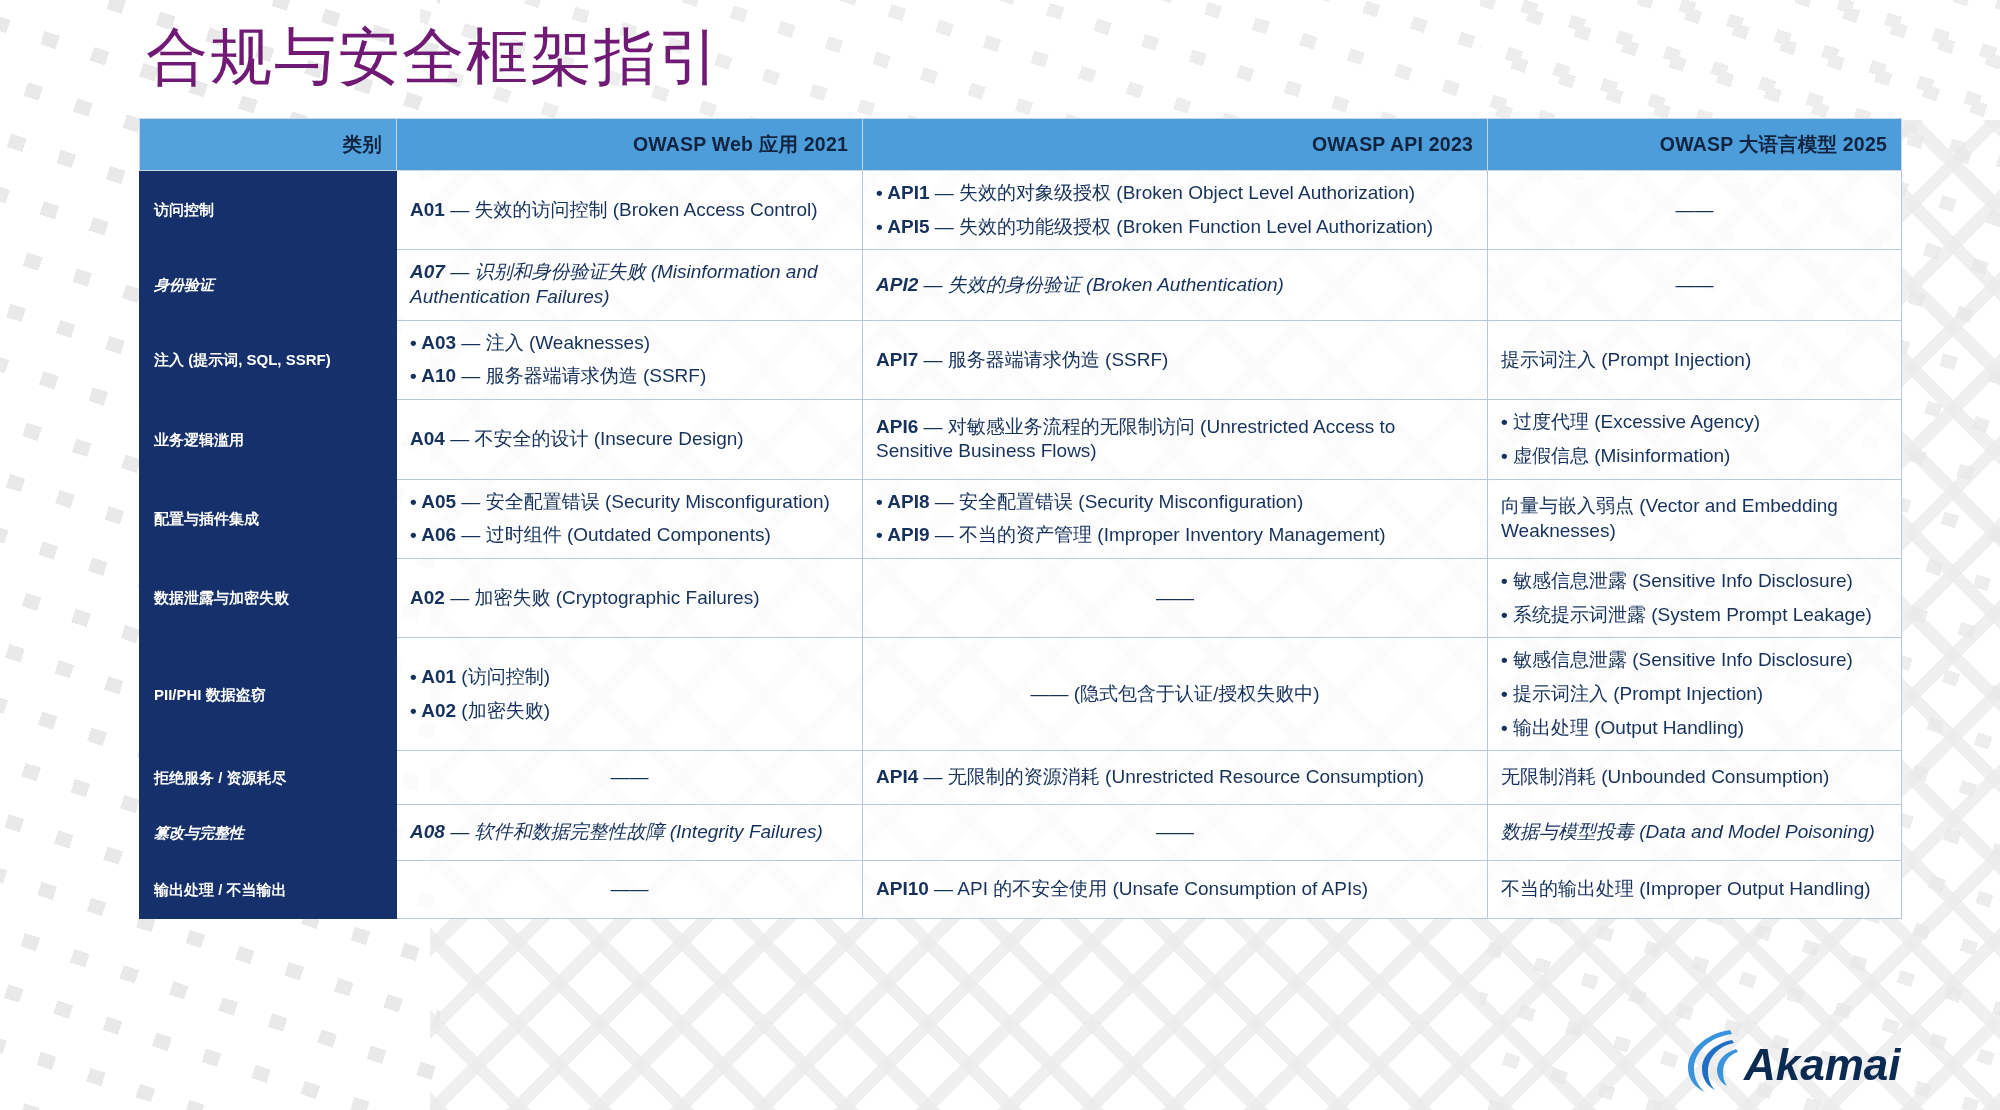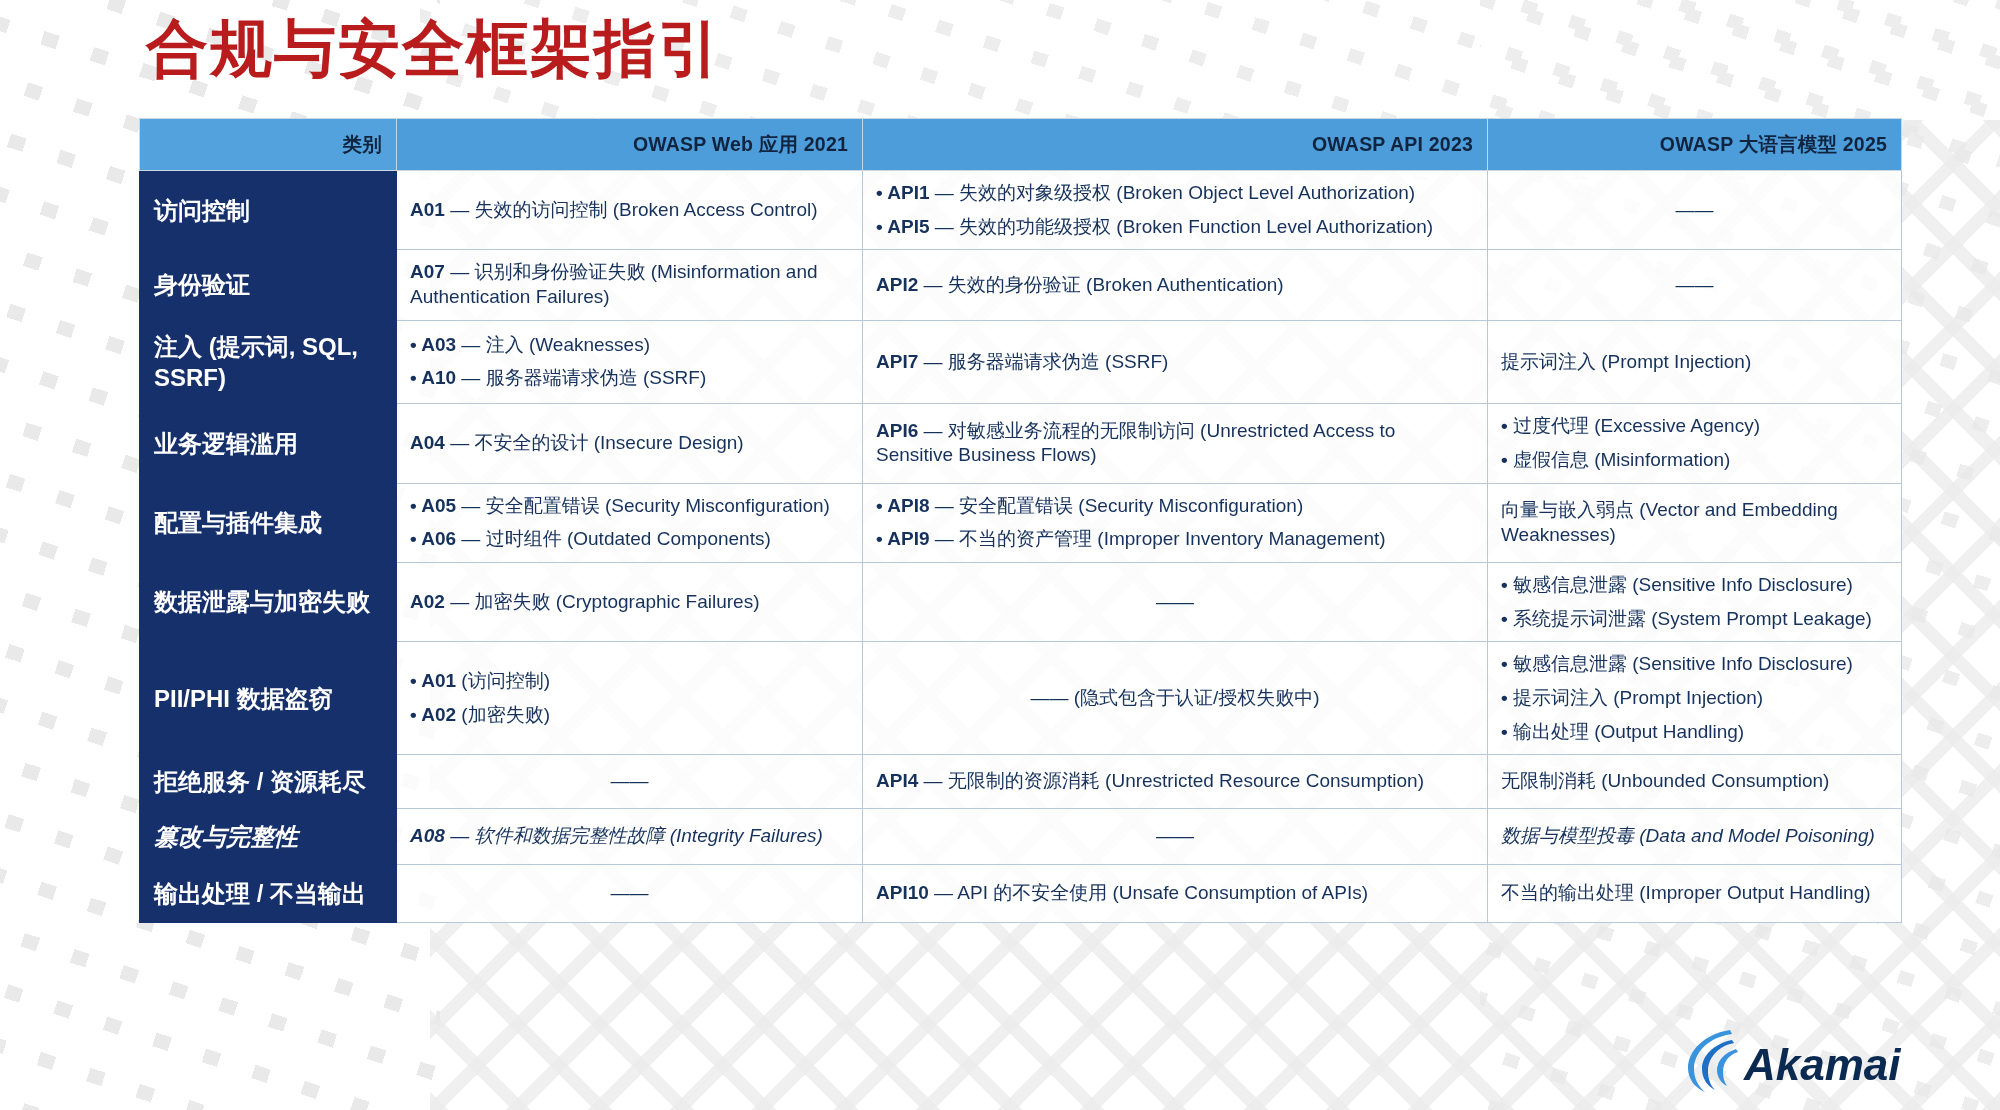--- a/index.html
+++ b/index.html
@@ -62,25 +62,25 @@
     background-image:
       repeating-linear-gradient(45deg, rgba(233,233,233,.75) 0 13px, rgba(255,255,255,0) 13px 58px),
       repeating-linear-gradient(-45deg, rgba(233,233,233,.75) 0 13px, rgba(255,255,255,0) 13px 58px);
     opacity: .9;
   }
 
   
   #title {
     position: absolute;
     left: 146px;
-    top: 16px;
+    top: 24px;
     z-index: 3;
     font-size: 62px;
-    font-weight: 700;
-    color: #b91c1c;
+    font-weight: 400;
+    color: #701a75;
     letter-spacing: 2px;
     line-height: 1.05;
     white-space: nowrap;
     font-family: "Liberation Sans", "DejaVu Sans", sans-serif;
   }
 
   
   #matrix-table {
     position: absolute;
     left: 139px;
@@ -119,21 +119,21 @@
     font-size: 19px;
     color: #16325c;
     background: rgba(255,255,255,.80);
     box-sizing: border-box;
     line-height: 1.3;
   }
   #matrix-table td.cat {
     background: #16306b;
     color: #ffffff;
     font-weight: 700;
-    font-size: 24px;
+    font-size: 15px;
     border-color: #16306b;
     padding-left: 14px;
   }
   .cell-lines { display: block; }
   .cell-lines .line {
     display: block;
     margin: 9px 0;
   }
   .cell-lines .line:first-child { margin-top: 0; }
   .cell-lines .line:last-child { margin-bottom: 0; }
@@ -199,21 +199,21 @@
             <span class="line bul"><span class="code">API1</span><span> — 失效的对象级授权 (Broken Object Level Authorization)</span></span>
             <span class="line bul"><span class="code">API5</span><span> — 失效的功能级授权 (Broken Function Level Authorization)</span></span>
           </div>
         </td>
         <td class="dash-cell">
           <div class="cell-lines">
             <span class="line center"><span>——</span></span>
           </div>
         </td>
       </tr>
-      <tr style="height: 53px;">
+      <tr style="height: 53px; font-style: italic;">
         <td class="cat">身份验证</td>
         <td>
           <div class="cell-lines">
             <span class="line"><span class="code">A07</span><span> — 识别和身份验证失败 (Misinformation and Authentication Failures)</span></span>
           </div>
         </td>
         <td>
           <div class="cell-lines">
             <span class="line"><span class="code">API2</span><span> — 失效的身份验证 (Broken Authentication)</span></span>
           </div>

